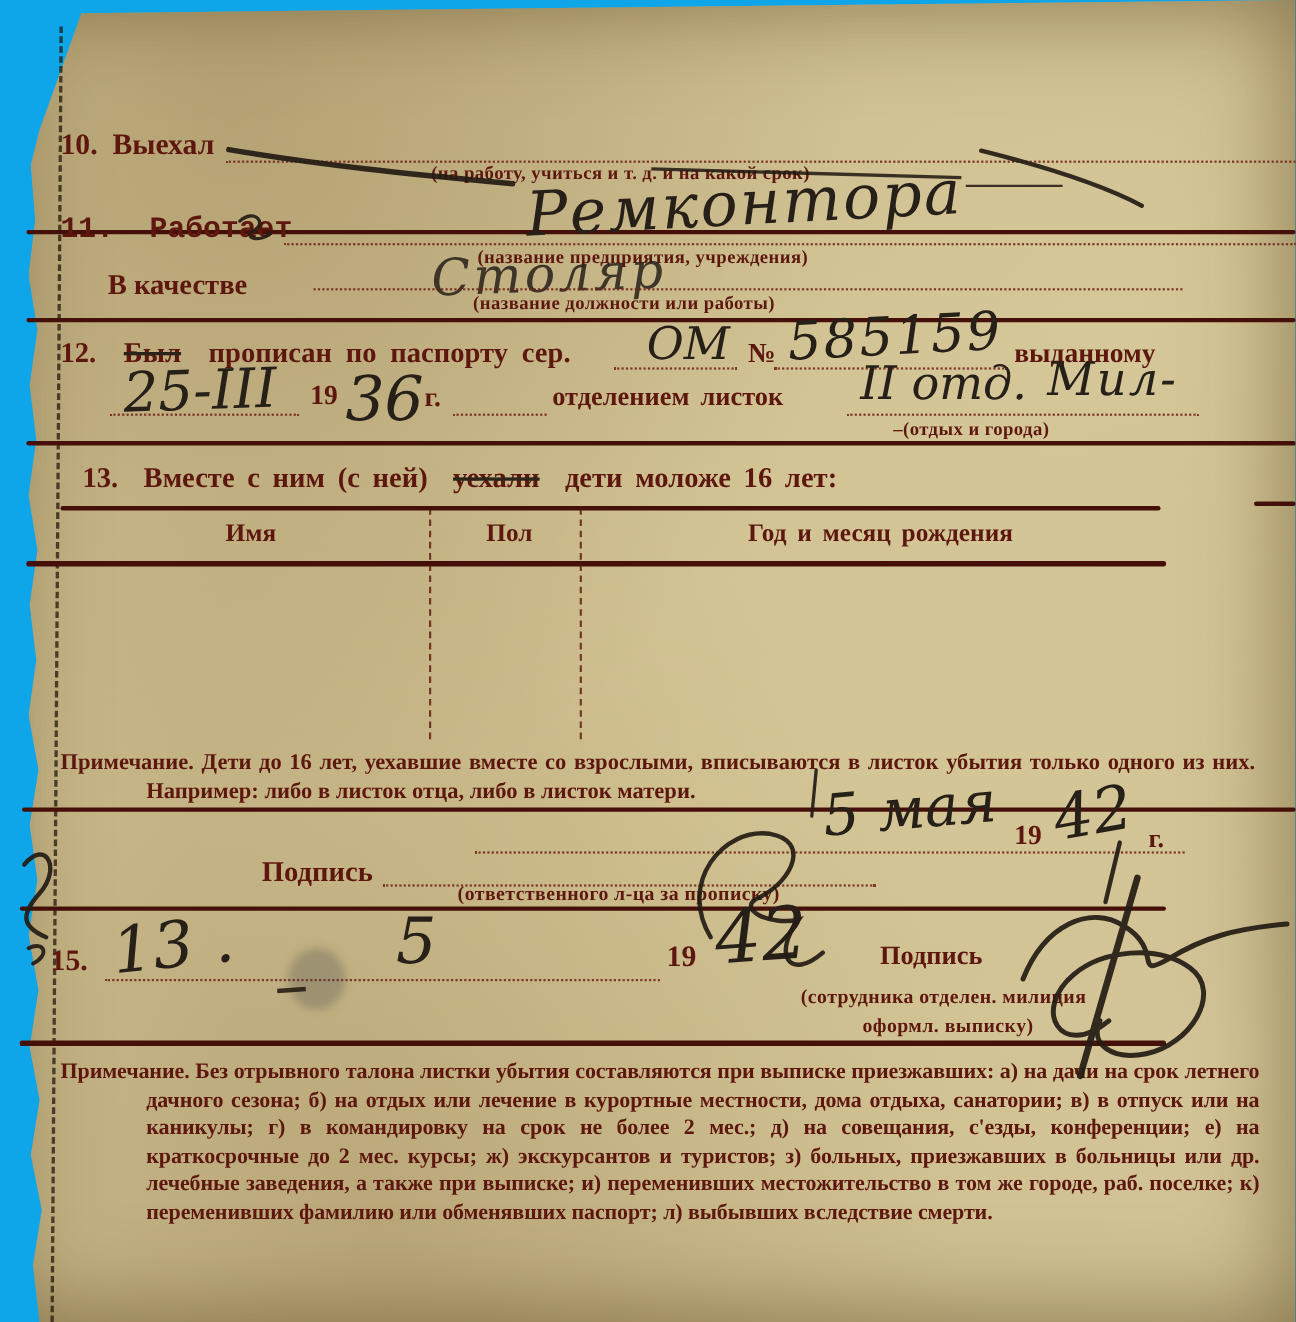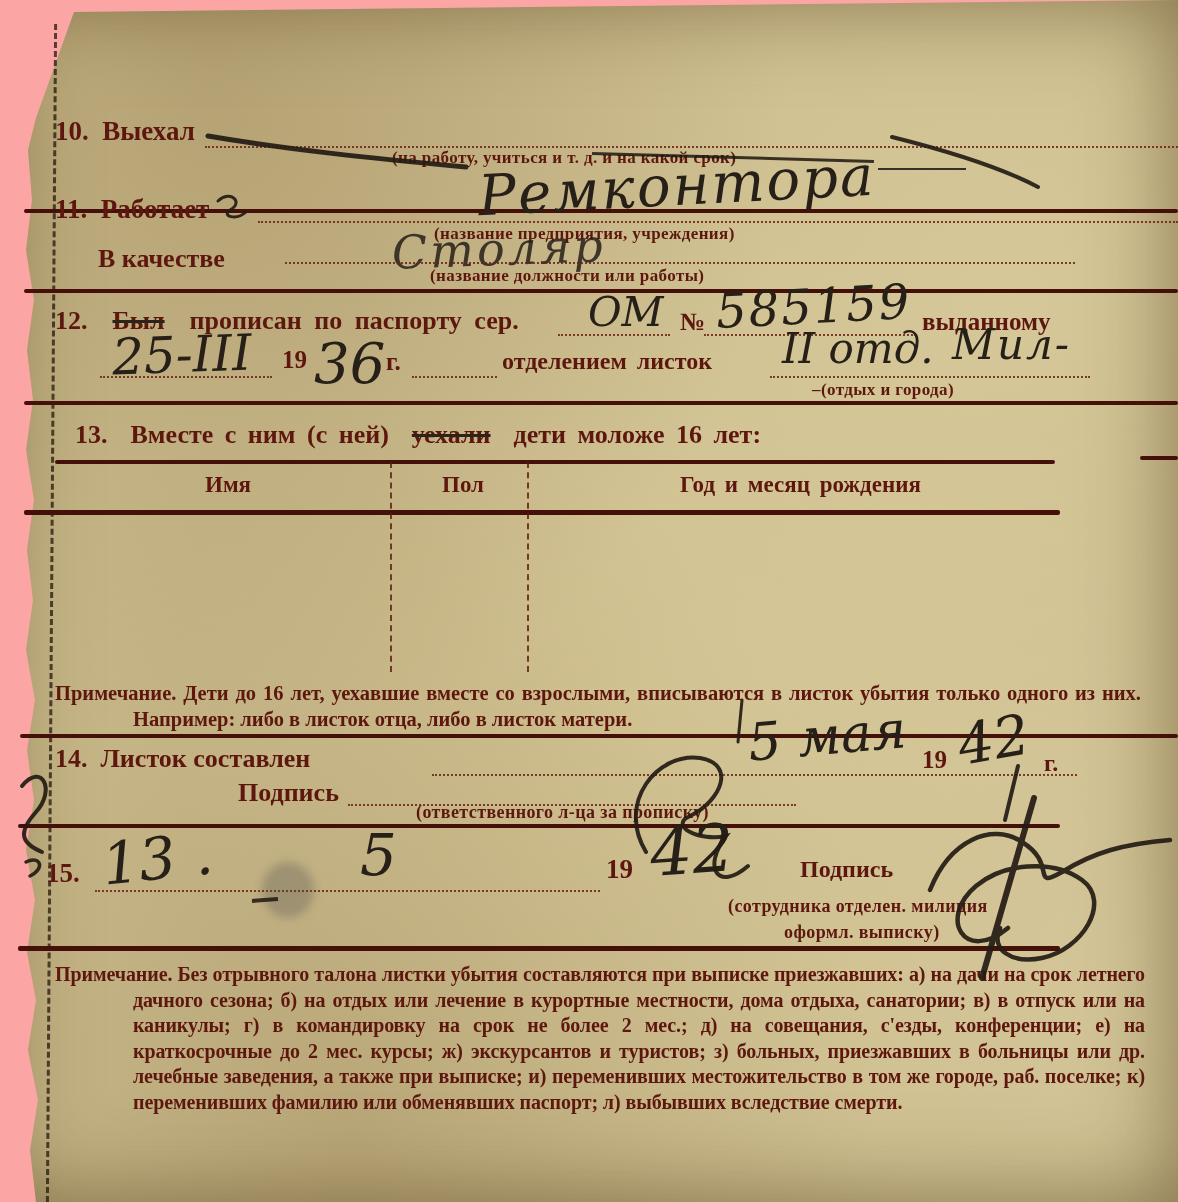--- a/index.html
+++ b/index.html
@@ -1,16 +1,16 @@
 <!DOCTYPE html>
 <html><head>
 <meta charset="utf-8">
 <style>
   html,body{margin:0;padding:0;background:#000;}
-  #page{position:relative;width:1178px;height:1202px;background:#fca5a5;overflow:hidden;
+  #page{position:relative;width:1178px;height:1202px;background:#0ea5e9;overflow:hidden;
         font-family:"Liberation Serif",serif;}
   #paper{position:absolute;left:0;top:0;width:1178px;height:1202px;
     background-color:#cbbb8c;
     background-image:
       radial-gradient(ellipse at 18% 8%, rgba(125,100,55,.28), transparent 42%),
       radial-gradient(ellipse at 85% 25%, rgba(228,218,172,.40), transparent 46%),
       radial-gradient(ellipse at 55% 60%, rgba(222,208,158,.35), transparent 52%),
       radial-gradient(ellipse at 30% 92%, rgba(120,95,50,.22), transparent 45%),
       radial-gradient(ellipse at 95% 80%, rgba(230,222,180,.30), transparent 40%);
     box-shadow: inset 0 0 90px rgba(70,50,15,.55);
@@ -51,21 +51,21 @@
     <span>10.</span>&nbsp;
     <span>Выехал</span>
   </div>
   <div class="dot" style="left:205px;top:146px;width:973px;"></div>
   <div class="print small" style="left:392px;top:148px;">(на работу, учиться и т. д. и на какой срок)</div>
   <div class="penline" style="left:592px;top:156px;width:282px;transform:rotate(1.6deg);"></div>
   <div class="penline" style="left:878px;top:168px;width:88px;border-top-width:2px;"></div>
 
   <div class="rule" style="left:24px;top:209px;width:1154px;"></div>
 
-  <div class="flow print" style="left:55px;top:194px;font-size:27px;">
+  <div class="flow print" style="left:55px;top:194px;font-size:27px;font-family:Liberation Mono, monospace;">
     <span>11.</span>&nbsp;
     <span>Работает</span>
   </div>
   <div class="hw" style="left:478px;top:158px;font-size:56px;letter-spacing:2px;transform:rotate(-3deg);">Ремконтора</div>
   <div class="dot" style="left:258px;top:221px;width:920px;"></div>
   <div class="print small" style="left:434px;top:224px;">(название предприятия, учреждения)</div>
 
   <div class="print" style="left:98px;top:244px;font-size:26px;">В качестве</div>
   <div class="hw" style="left:392px;top:226px;font-size:46px;letter-spacing:3px;transform:rotate(-2deg);opacity:.85;">Столяр</div>
   <div class="dot" style="left:285px;top:262px;width:790px;"></div>
@@ -114,24 +114,20 @@
   <div class="rule" style="left:24px;top:510px;width:1036px;height:5px;"></div>
   <div class="vdash" style="left:390px;top:462px;height:210px;"></div>
   <div class="vdash" style="left:527px;top:462px;height:210px;"></div>
 
   <div class="note" style="left:55px;top:680px;width:1008px;font-size:20.5px;line-height:26px;">
     <span>Примечание.</span><span> Дети до 16 лет, уехавшие вместе со взрослыми, вписываются в листок убытия только одного из них. Например: либо в листок отца, либо в листок матери.</span>
   </div>
 
   <div class="rule" style="left:20px;top:734px;width:1158px;"></div>
 
-  <div class="flow print" style="left:55px;top:744px;font-size:26px;">
-    <span>14.</span>&nbsp;
-    <span>Листок составлен</span>
-  </div>
   <div class="dot" style="left:432px;top:774px;width:645px;"></div>
   <div class="hw" style="left:748px;top:710px;font-size:52px;transform:rotate(-5deg);">5 мая</div>
   <div class="print" style="left:922px;top:746px;font-size:25px;">19</div>
   <div class="hw" style="left:958px;top:712px;font-size:56px;transform:rotate(-10deg);">42</div>
   <div class="print" style="left:1044px;top:750px;font-size:24px;">г.</div>
   <div class="print" style="left:238px;top:778px;font-size:26px;">Подпись</div>
   <div class="dot" style="left:348px;top:804px;width:448px;"></div>
   <div class="print small" style="left:416px;top:802px;font-size:18px;">(ответственного л-ца за прописку)</div>
 
   <div class="rule" style="left:18px;top:824px;width:1042px;"></div>

